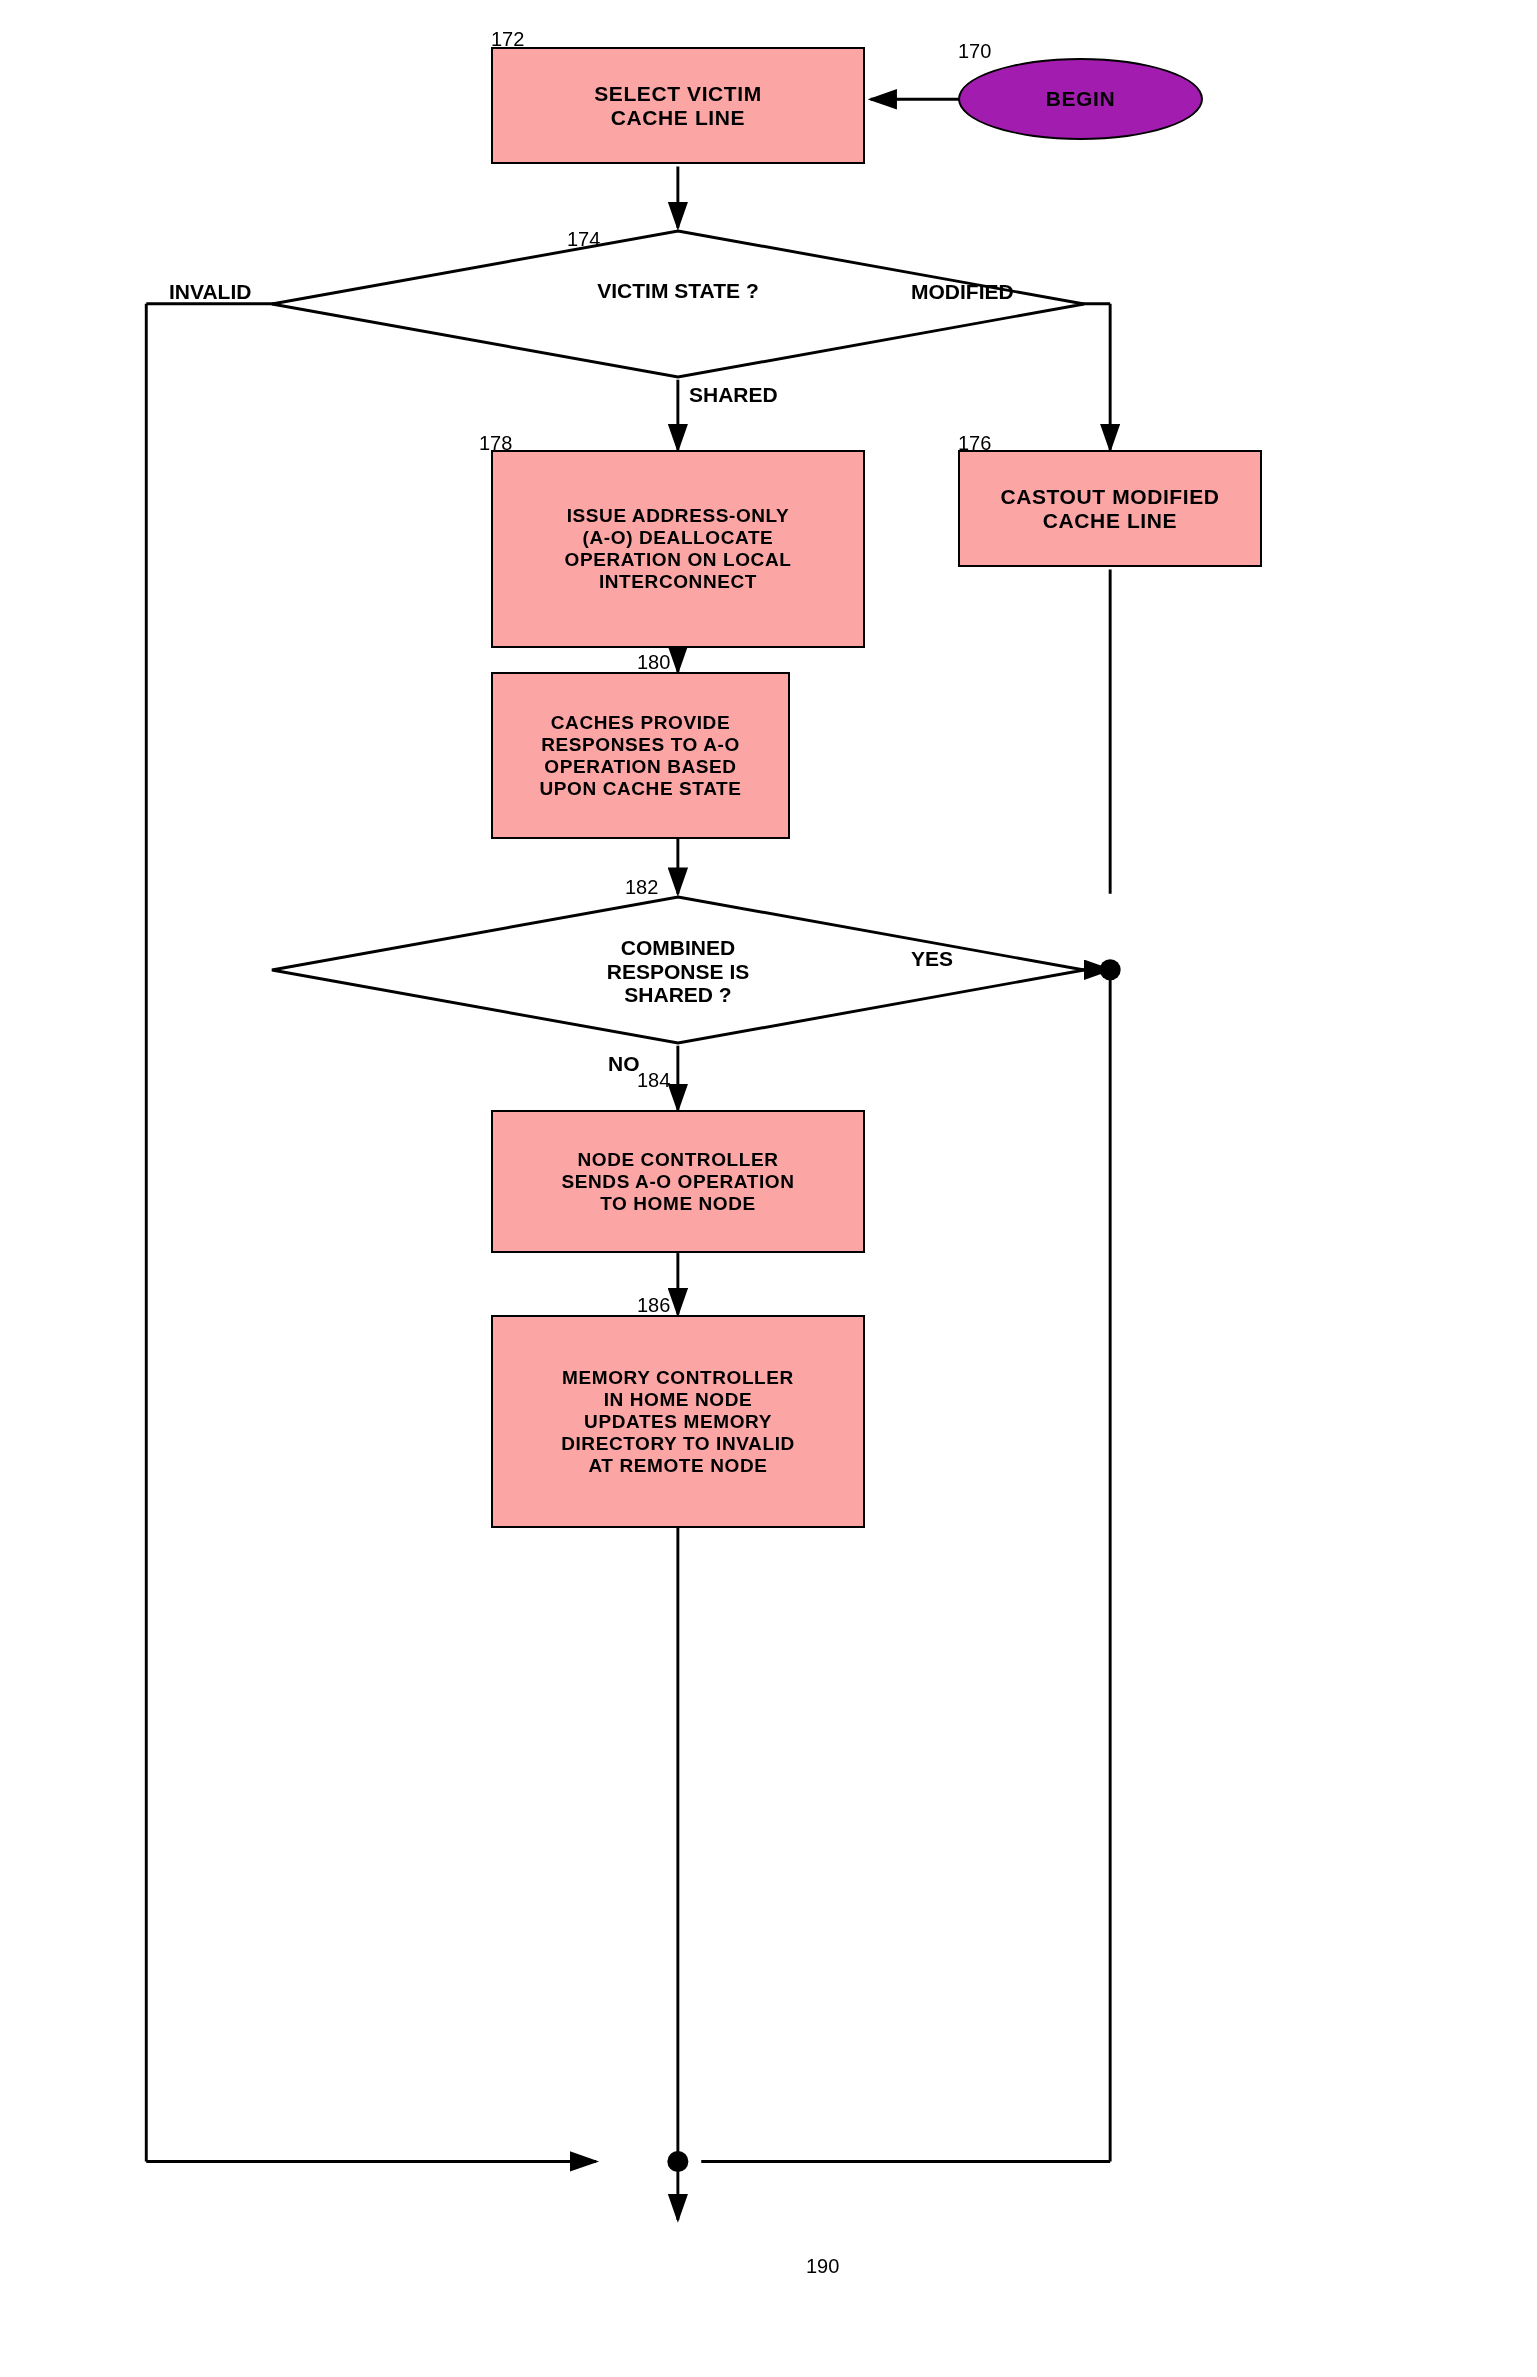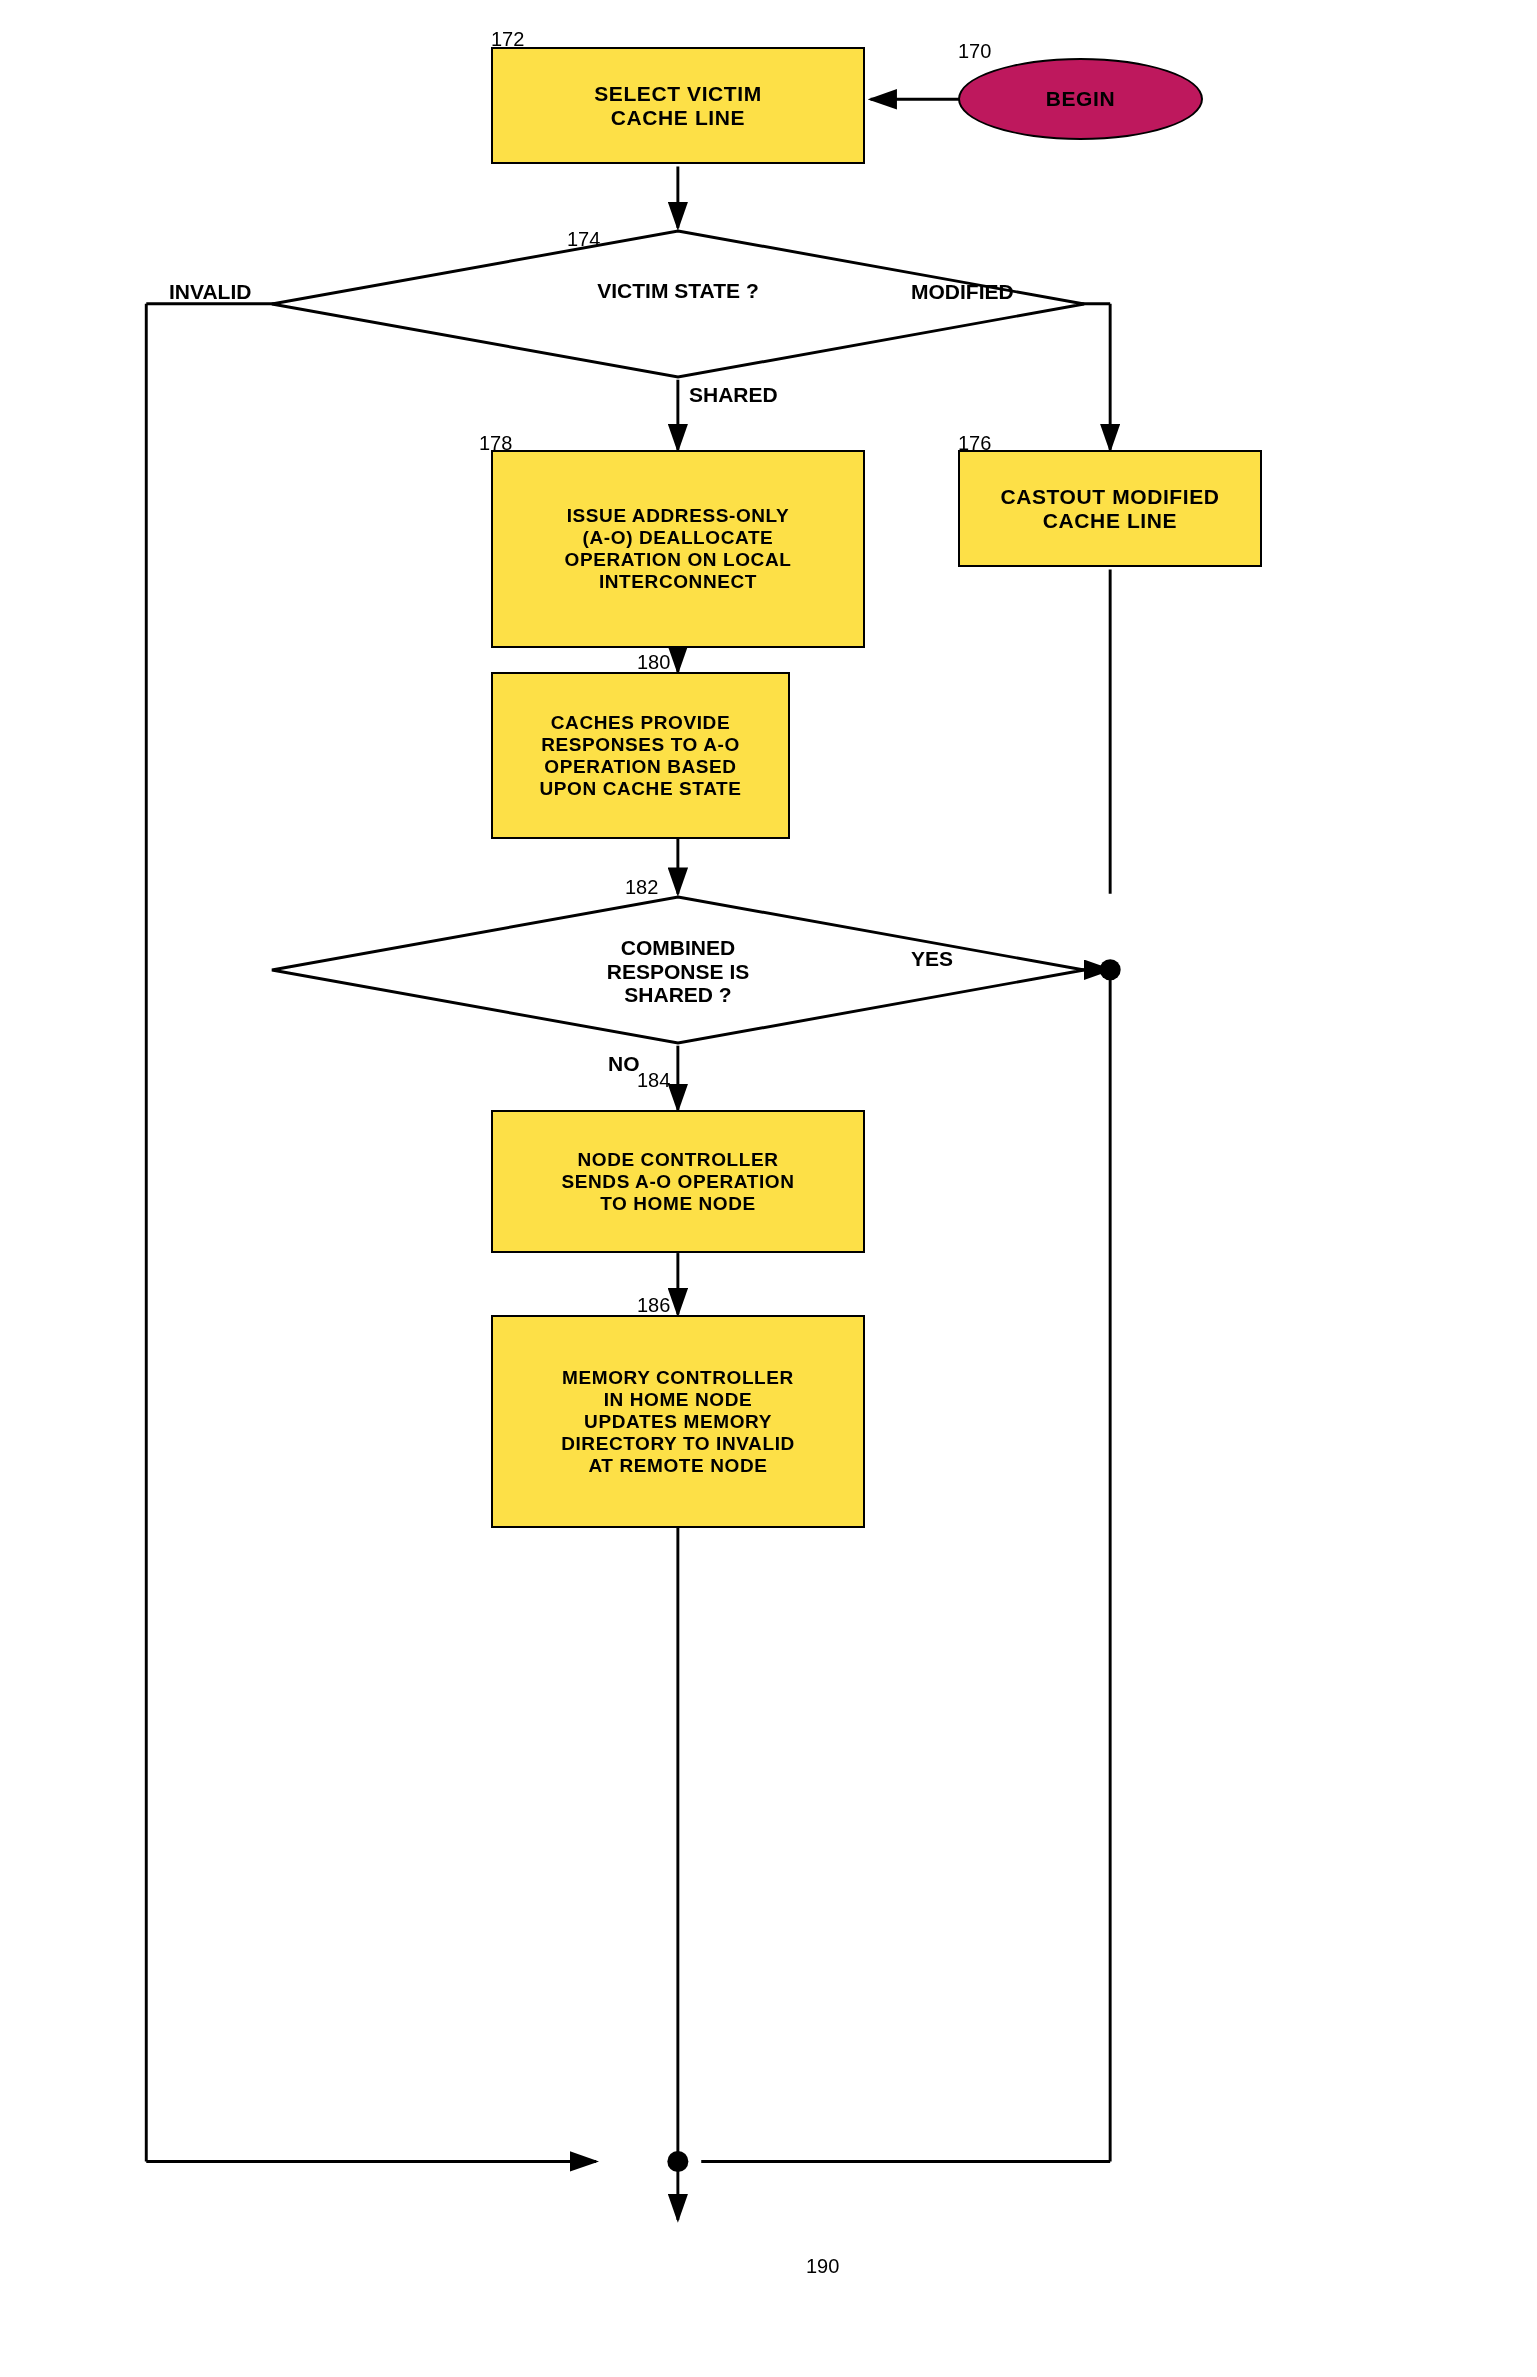--- a/index.html
+++ b/index.html
@@ -24,25 +24,25 @@
       align-items: center;
       justify-content: center;
       text-align: center;
       font-size: 21px;
       font-weight: bold;
       font-family: Arial, sans-serif;
       letter-spacing: 0.6px;
     }
     .rect {
       border: 2.9px solid #000;
-      background: #fde047;
+      background: #fca5a5;
     }
     .oval {
       border: 2.9px solid #000;
-      background: #be185d;
+      background: #a21caf;
       border-radius: 50%;
     }
     
     svg.flow-svg {
       position: absolute;
       top: 0;
       left: 0;
       width: 1538px;
       height: 2377px;
       pointer-events: none;

